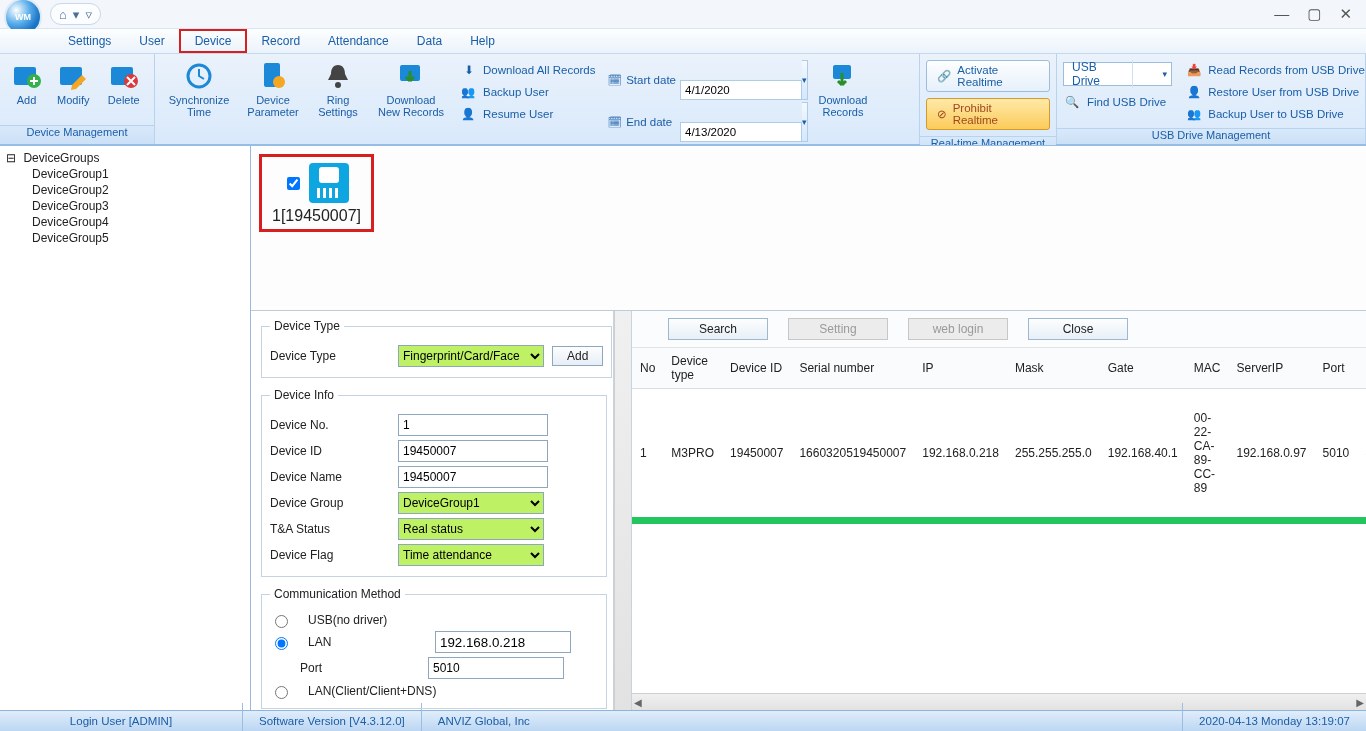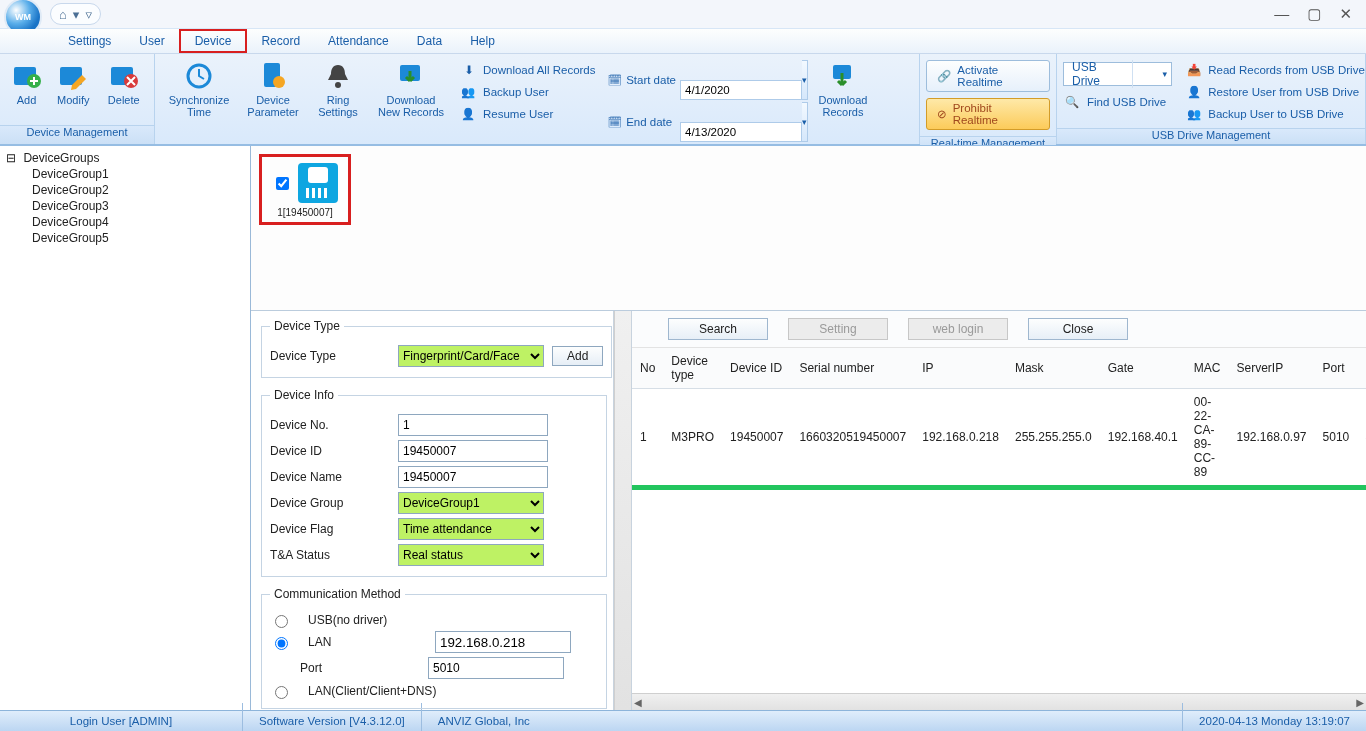--- a/index.html
+++ b/index.html
@@ -45,41 +45,41 @@
   .tree-node{ padding:1px 2px 1px 4px; display:flex; align-items:center; gap:2px;}
   .tree-child{ padding:1px 2px 1px 30px;}
   .center-pane { flex:1; display:flex; flex-direction:column; min-width:0;}
   .device-tiles { height:148px; border-bottom:1px solid #bcd; background:#fdfdfd; padding:8px; display:flex; gap:10px; align-items:flex-start;}
   .tile { border:3px solid #d81f1f; padding:6px 10px 4px 10px; display:flex; flex-direction:column; align-items:center; gap:4px;}
   .tile-row{ display:flex; align-items:center; gap:6px;}
   .tile-device-icon{ width:40px; height:40px; background:#0ea6e1; border-radius:4px; position:relative;}
   .tile-device-icon::before{content:""; position:absolute; top:4px; left:10px; width:20px; height:16px; background:#fff; border-radius:3px;}
   .tile-device-icon::after{content:""; position:absolute; bottom:5px; left:8px; width:24px; height:10px; background:repeating-linear-gradient(90deg,#fff 0 3px, transparent 3px 6px);}
   .tile input[type=checkbox]{transform:scale(1.0);}
-  .tile-label{ font-size:10px;}
+  .tile-label{ font-size:16px;}
   
   .lower-split{ flex:1; display:flex; min-height:0;}
   .form-panel{ width:346px; border-right:1px solid #c8d3de; overflow:auto; padding:8px 6px 8px 10px; position:relative;}
   .vscroll-fake{ width:16px; background:linear-gradient(#f0f0f0,#e2e2e2); border-left:1px solid #cfcfcf; border-right:1px solid #c8d3de;}
   fieldset{ border:1px solid #c5d4e3; margin:0 0 10px 0; padding:8px 8px 6px 8px;}
   legend{ padding:0 4px; color:#222; font-size:12px;}
   .form-row{ display:flex; align-items:center; gap:8px; margin:4px 0;}
   .form-row label{ width:120px; font-size:12px;}
   .form-row input[type=text]{ width:140px; height:20px; border:1px solid #8ea7bf; padding:0 4px; font-size:12px;}
   .form-row select{ width:146px; height:22px; border:1px solid #8ea7bf; background:#bef264; font-size:12px;}
   .form-row .btn{ border:1px solid #8ea7bf; padding:2px 14px; background:linear-gradient(#fdfefe,#e6eef6);}
   .radio-row{ display:flex; align-items:center; gap:17px; margin:3px 0;}
   .grid-panel{ flex:1; display:flex; flex-direction:column; min-width:0;}
   .grid-toolbar{ height:36px; display:flex; align-items:center; gap:20px; padding-left:36px; border-bottom:1px solid #e3e3e3; background:#fbfcfd;}
   .grid-toolbar button{ width:100px; height:22px; border:1px solid #9fb7cf; background:linear-gradient(#fdfefe,#e7eff7); font-size:12px; color:#222;}
   .grid-toolbar button:disabled{ color:#9a9a9a; background:#ececec; border-color:#c7c7c7;}
   .grid-table{ flex:1; overflow:auto;}
   table.data{ border-collapse:collapse; width:100%; font-size:12px;}
   table.data th{ text-align:left; font-weight:normal; padding:6px 8px; border-bottom:1px solid #d6dee6; background:#fafbfc; color:#222; position:sticky; top:0;}
-  table.data td{ padding:6px 8px; border-bottom:5px solid #22c55e;}
+  table.data td{ padding:22px 8px; border-bottom:7px solid #22c55e;}
   .hscroll-fake{ height:16px; background:linear-gradient(#f0f0f0,#e2e2e2); border-top:1px solid #cfcfcf; display:flex; align-items:center; justify-content:space-between; padding:0 2px;}
   .hscroll-fake span{ font-size:10px; color:#666;}
   
   .statusbar{ height:20px; background:linear-gradient(#e0edfb,#bcd6f2); border-top:1px solid #8db4da; display:flex; align-items:center; font-size:11.5px; color:#1a5ea8;}
   .statusbar .cell{ padding:8px 16px; border-right:1px solid #9cbde0; height:100%; display:flex; align-items:center;}
   .statusbar .spacer{ flex:1; text-align:center;}
   svg{display:block;}
 </style>
 </head>
 <body>
@@ -335,26 +335,26 @@
               </div>
             <div class="form-row">
                 <label>Device Name</label>
                 <input type="text" value="19450007" style="">
               </div>
             <div class="form-row">
                 <label>Device Group</label>
                 <select><option>DeviceGroup1</option></select>
               </div>
             <div class="form-row">
+                <label>T&amp;A Status</label>
+                <select><option>Real status</option></select>
+              </div>
+            <div class="form-row">
                 <label>Device Flag</label>
                 <select><option>Time attendance</option></select>
-              </div>
-            <div class="form-row">
-                <label>T&amp;A Status</label>
-                <select><option>Real status</option></select>
               </div>
           </fieldset>
           <fieldset>
             <legend>Communication Method</legend>
             <div class="radio-row">
                 <input type="radio" name="comm" style="">
                 <span>USB(no driver)</span>
               </div>
             <div class="radio-row" style="align-items:center;">
               <input type="radio" name="comm" checked="" style="">

